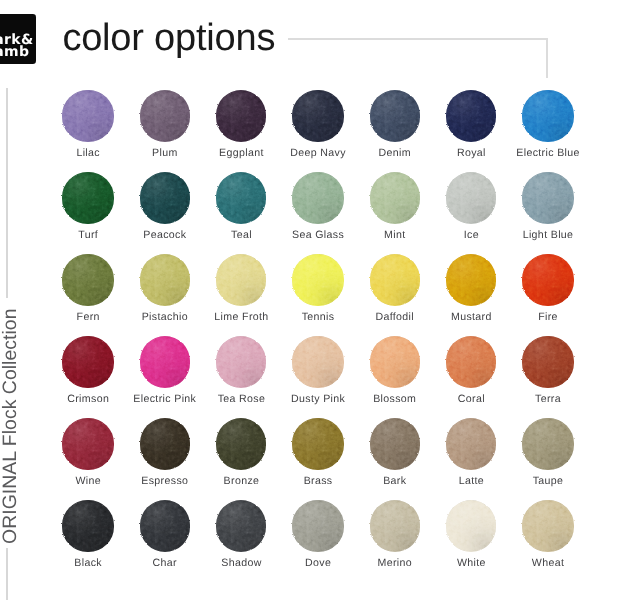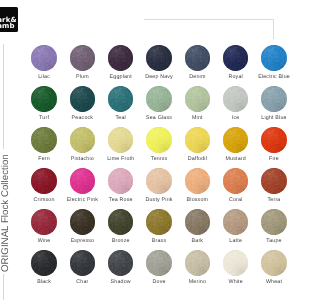--- a/index.html
+++ b/index.html
@@ -93,20 +93,21 @@
     <div class="logo-txt">
       <div class="logo-l1">lark&amp;</div>
       <div class="logo-l2">lamb</div>
     </div>
   </div>
 
   <div class="rail-line top"></div>
   <div class="rail-line bot"></div>
   <div class="rail-text">ORIGINAL Flock Collection</div>
 
+  <div class="title">color options</div>
   <div class="rule-h"></div>
   <div class="rule-v"></div>
 
   <div class="grid" id="grid">
       <div class="cell" style="left: 24.94px; top: 45.4px;">
         <div class="dot-wrap">
           <div class="dot" style="background: rgb(139, 122, 180);">
             <svg class="noise-layer">
               <rect width="100%" height="100%" filter="url(#grain)"></rect>
             </svg>

